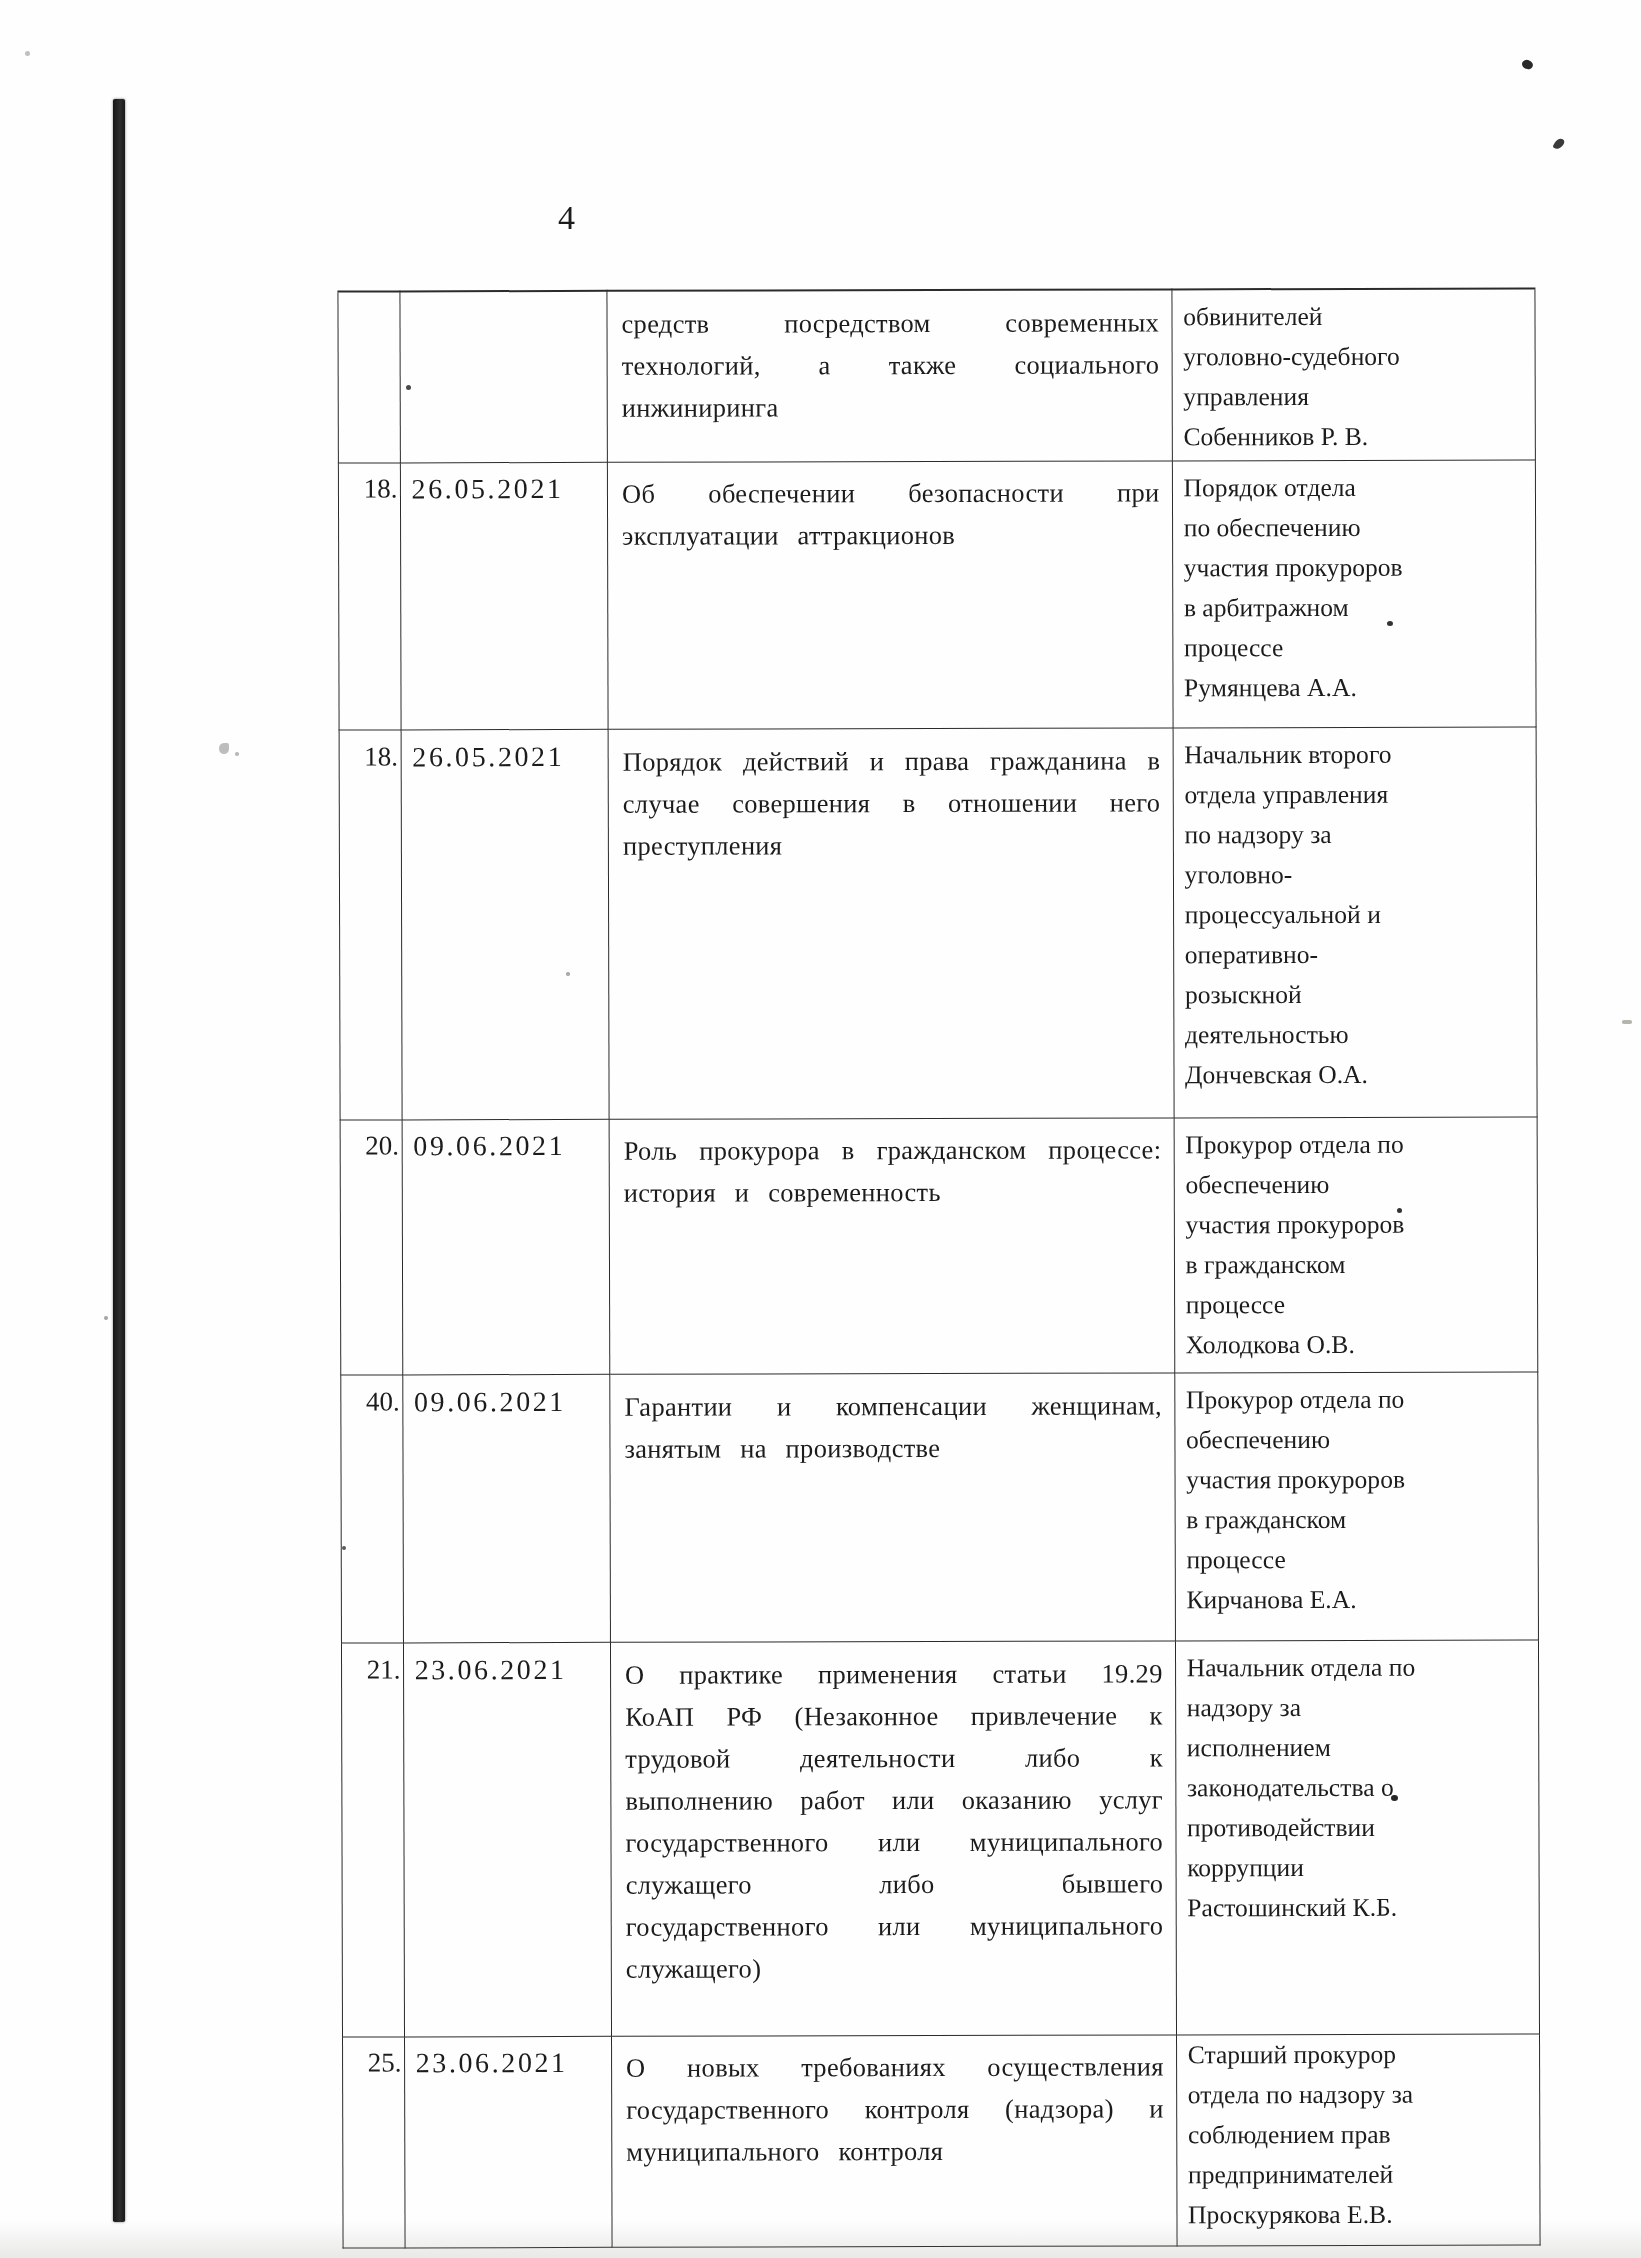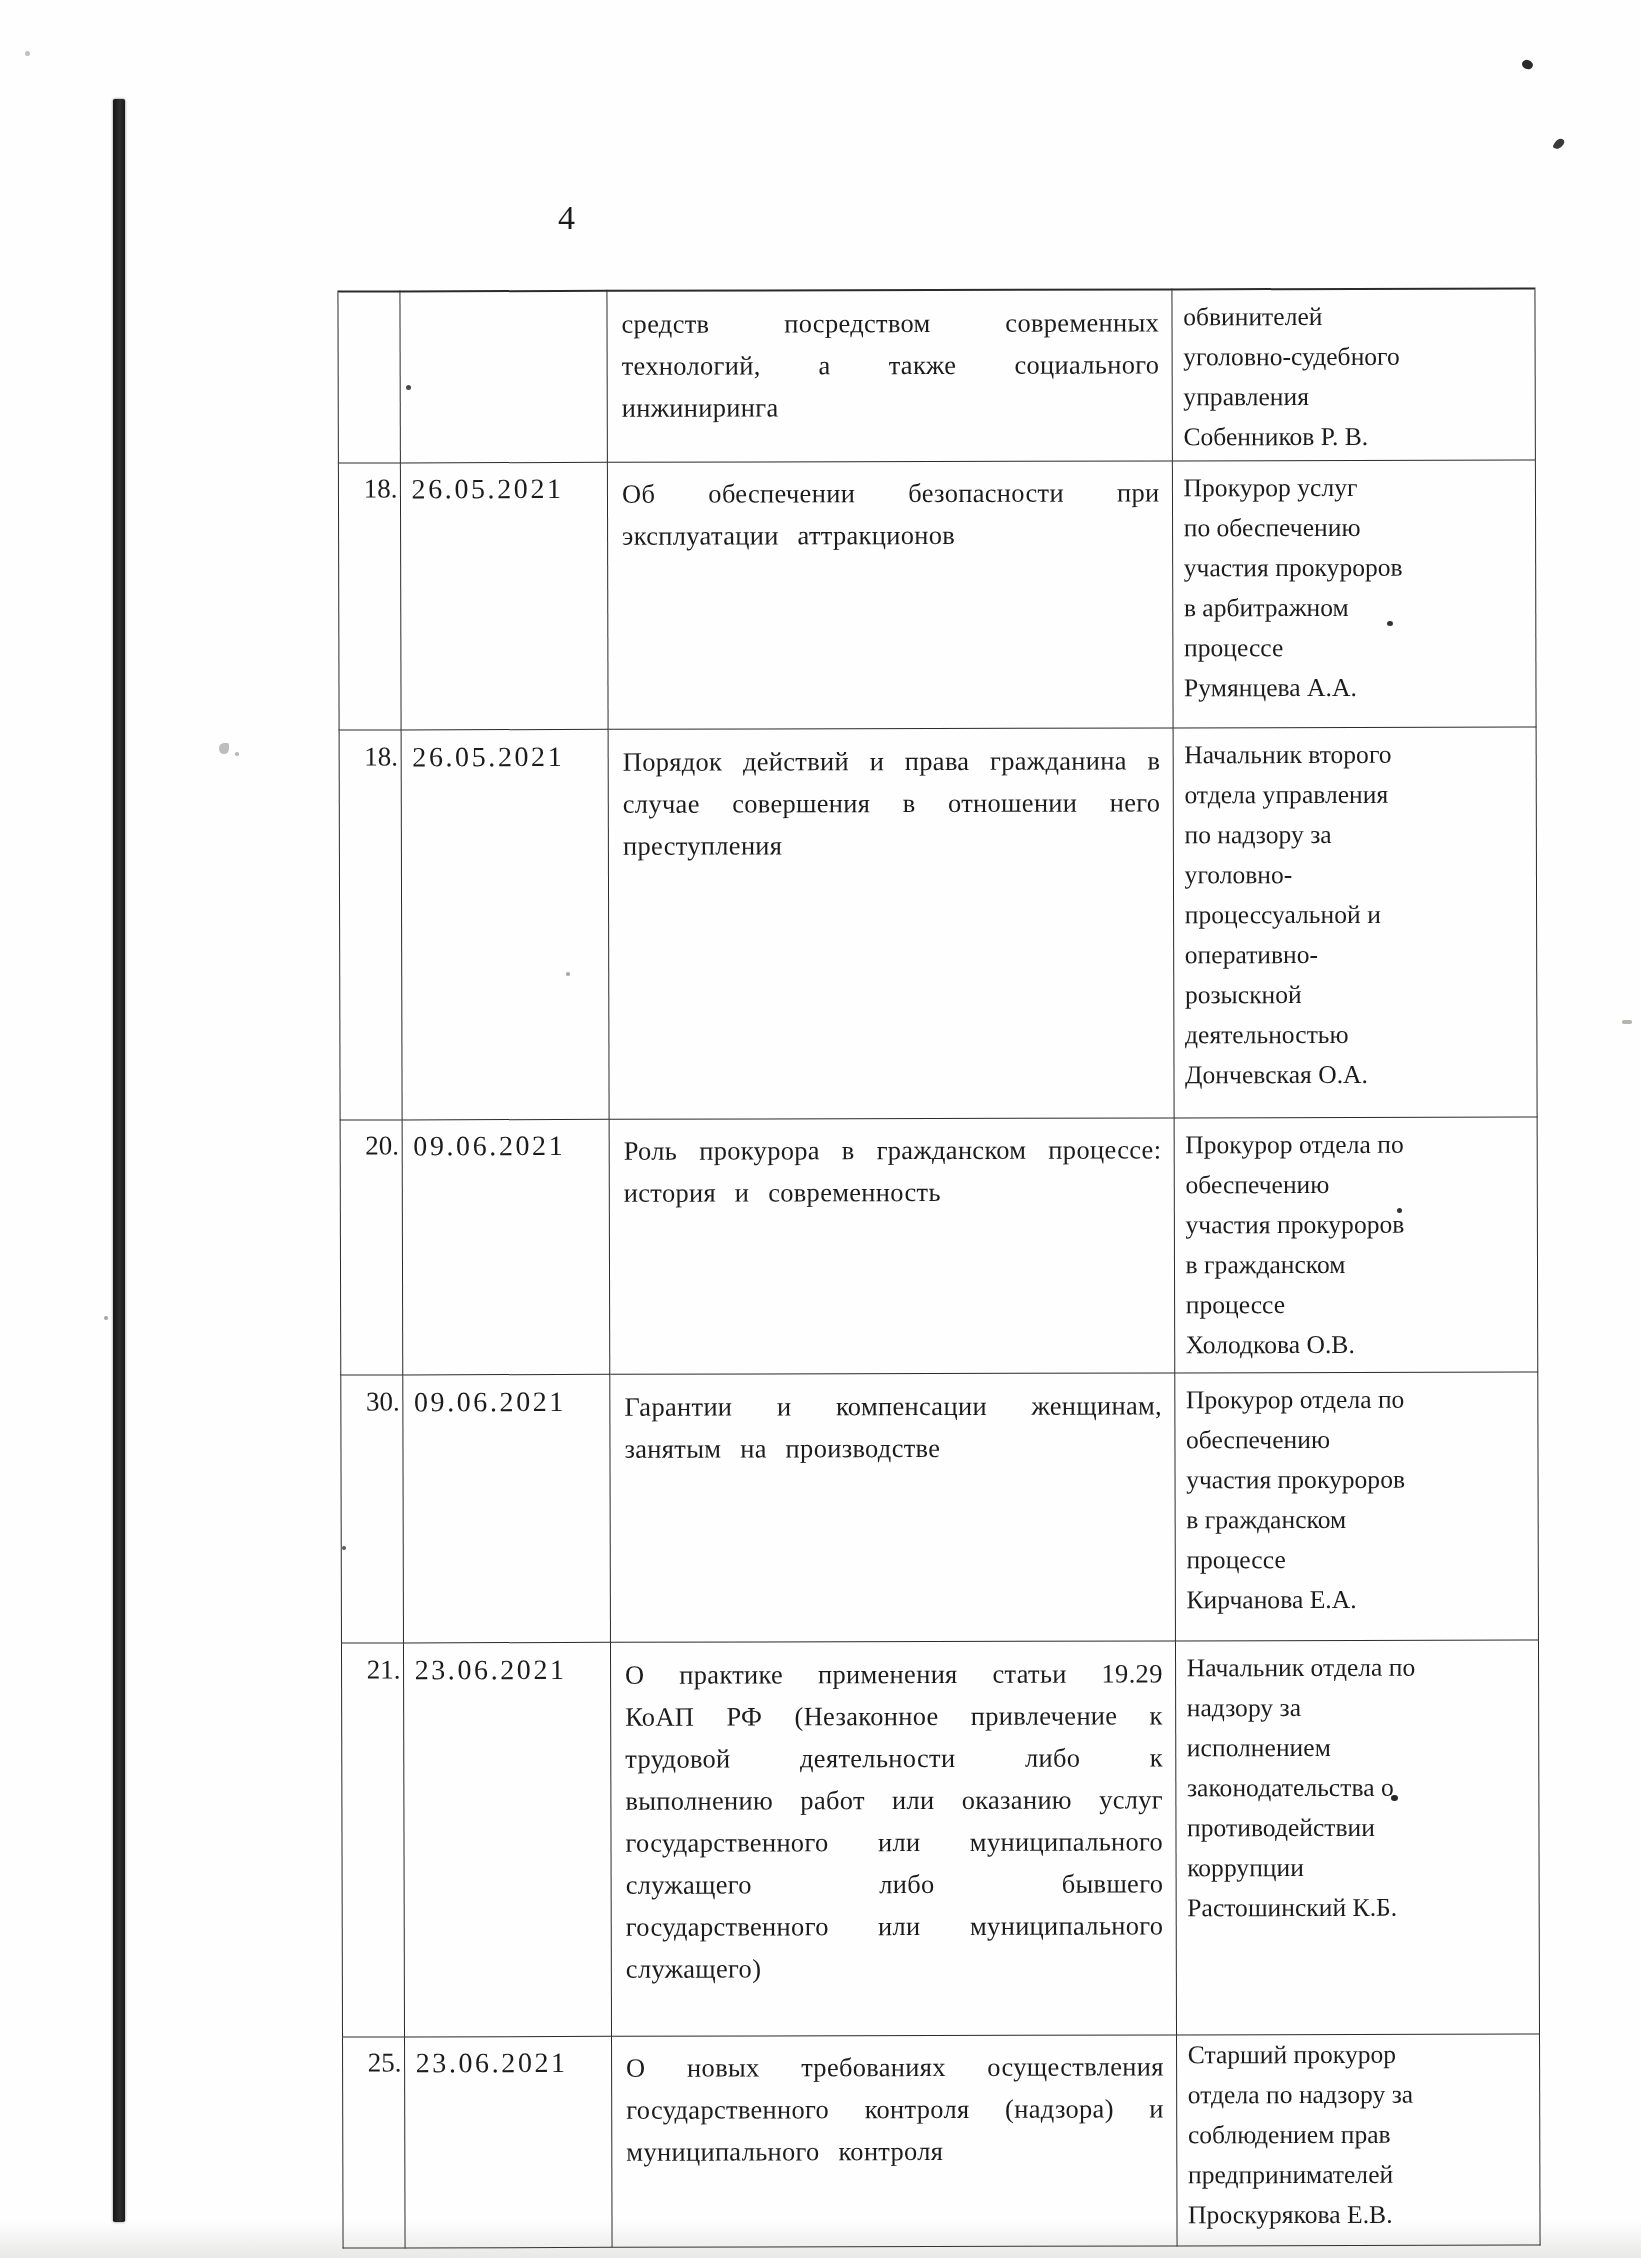--- a/index.html
+++ b/index.html
@@ -151,21 +151,21 @@
           <td class="topic">средств посредством современных технологий, а также социального инжиниринга</td>
           <td class="official">обвинителей
 уголовно-судебного
 управления
 Собенников Р. В.</td>
         </tr>
         <tr>
           <td class="num">18.</td>
           <td class="date">26.05.2021</td>
           <td class="topic">Об обеспечении безопасности при эксплуатации аттракционов</td>
-          <td class="official">Прокурор услуг
+          <td class="official">Порядок отдела
 по обеспечению
 участия прокуроров
 в арбитражном
 процессе
 Румянцева А.А.</td>
         </tr>
         <tr>
           <td class="num">18.</td>
           <td class="date">26.05.2021</td>
           <td class="topic">Порядок действий и права гражданина в случае совершения в отношении него преступления</td>
@@ -184,21 +184,21 @@
           <td class="date">09.06.2021</td>
           <td class="topic">Роль прокурора в гражданском процессе: история и современность</td>
           <td class="official">Прокурор отдела по
 обеспечению
 участия прокуроров
 в гражданском
 процессе
 Холодкова О.В.</td>
         </tr>
         <tr>
-          <td class="num">30.</td>
+          <td class="num">40.</td>
           <td class="date">09.06.2021</td>
           <td class="topic">Гарантии и компенсации женщинам, занятым на производстве</td>
           <td class="official">Прокурор отдела по
 обеспечению
 участия прокуроров
 в гражданском
 процессе
 Кирчанова Е.А.</td>
         </tr>
         <tr>

